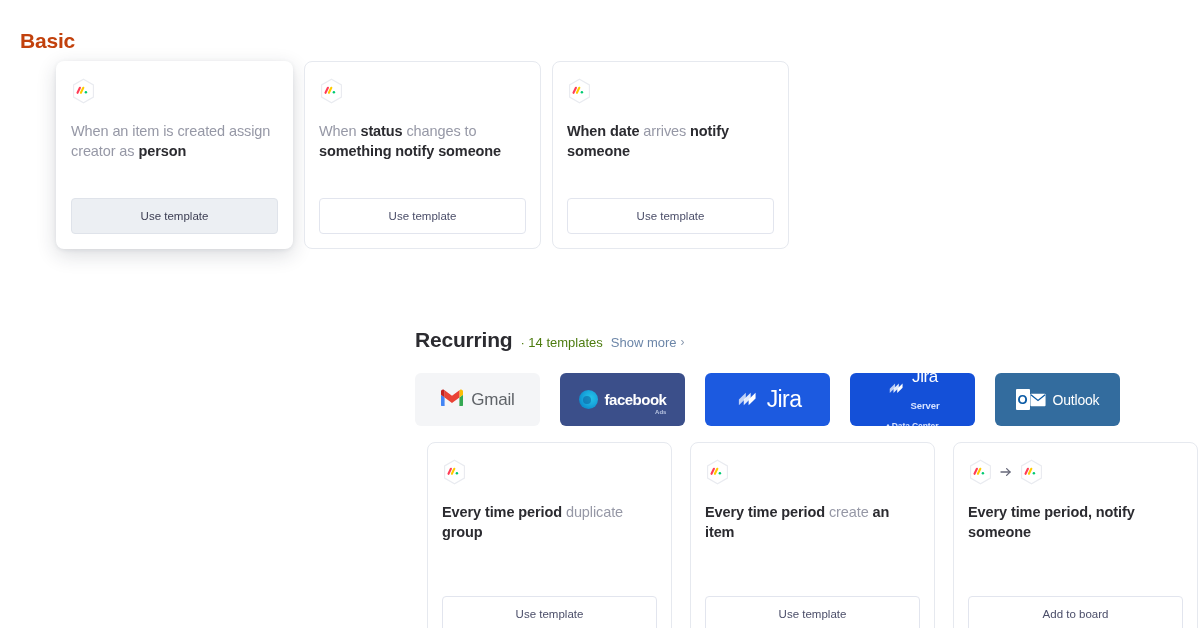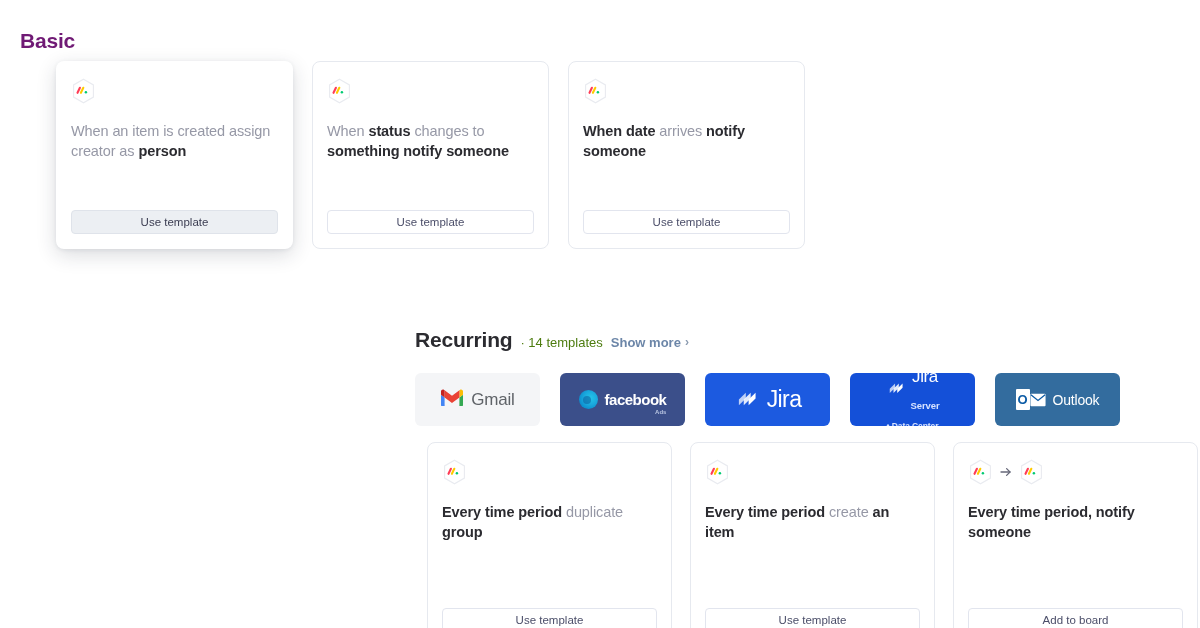--- a/index.html
+++ b/index.html
@@ -22,35 +22,35 @@
     position: absolute;
     left: 0;
     top: 0;
     width: 1200px;
   }
 
   .section-title {
     font-size: 21px;
     font-weight: 700;
     letter-spacing: -0.2px;
-    color: #701a75;
+    color: #c2410c;
   }
 
   .basic-title {
     position: absolute;
     left: 20px;
     top: 29px;
   }
 
   .basic-row {
     position: absolute;
     left: 20px;
     top: 61px;
     display: flex;
-    gap: 19px;
+    gap: 11px;
     padding-left: 36px;
   }
 
   
   .card {
     width: 237px;
     height: 188px;
     background: #ffffff;
     border: 1px solid #e6e9ef;
     border-radius: 8px;
@@ -101,21 +101,21 @@
     color: #9698a6;
     letter-spacing: -0.1px;
   }
   .card-text b { color: #2b2b30; font-weight: 700; }
 
   .card-btn {
     position: absolute;
     left: 14px;
     right: 14px;
     bottom: 14px;
-    height: 24px;
+    height: 36px;
     border: 1px solid #e2e5ee;
     border-radius: 4px;
     background: #ffffff;
     font-family: "Liberation Sans", sans-serif;
     font-size: 11.5px;
     color: #4b4e69;
     display: flex;
     align-items: center;
     justify-content: center;
     cursor: pointer;
@@ -151,21 +151,20 @@
     color: #4d7c0f;
     letter-spacing: 0;
   }
   .show-more {
     font-size: 13px;
     color: #6c86a8;
     cursor: pointer;
     display: inline-flex;
     align-items: flex-start;
     gap: 4px;
-    font-weight: bold;
   }
   .show-more .chev { font-size: 12px; color: #8b9bb0; }
 
   
   .tiles-row {
     margin-top: 17px;
     display: flex;
     gap: 20px;
   }
   .tile {

